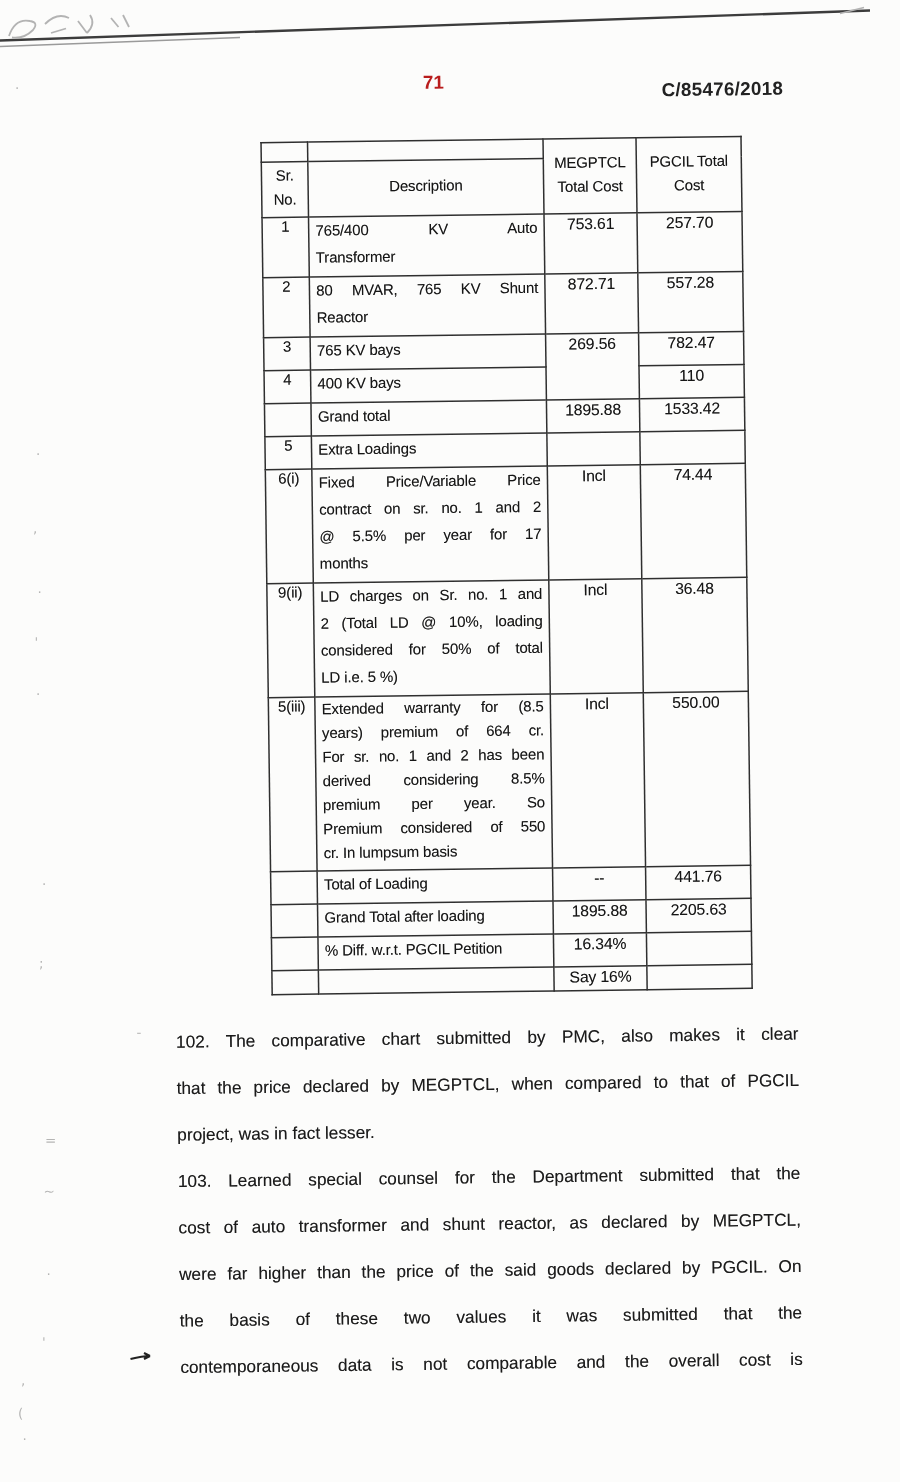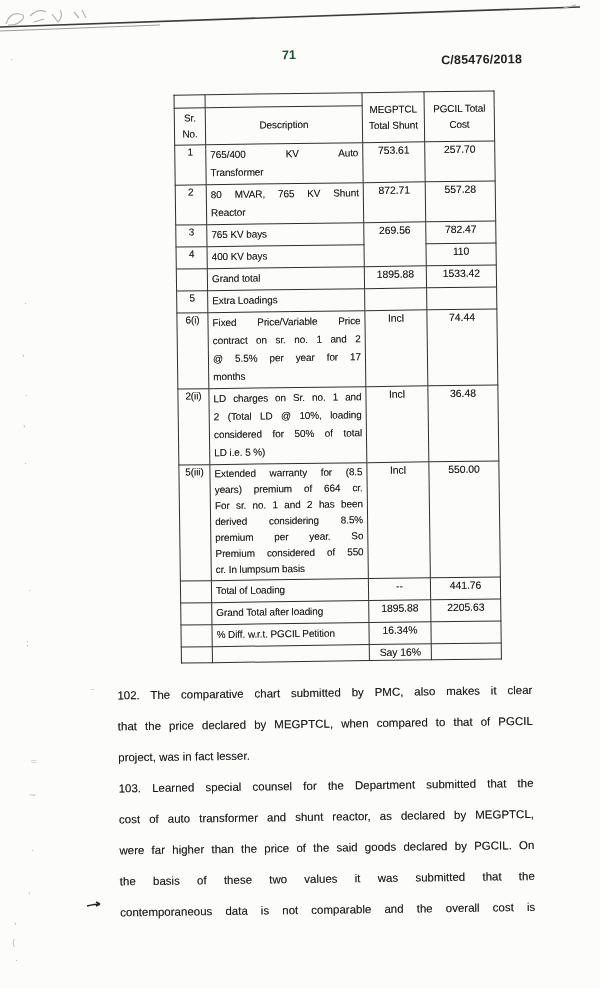--- a/index.html
+++ b/index.html
@@ -1,20 +1,20 @@
 <!DOCTYPE html>
 <html><head>
 <meta charset="utf-8">
 <style>
   html,body{margin:0;padding:0;background:#e8e8e8;}
   .page{position:relative;width:600px;height:988px;background:#fcfcfb;overflow:hidden;
         font-family:"Liberation Sans",sans-serif;color:#1c1c1c;}
   #sheet{position:absolute;left:0;top:0;width:600px;height:988px;
          transform:rotate(-0.75deg);transform-origin:300px 360px;}
-  .pageno{position:absolute;left:286px;top:48px;font-size:12.5px;font-weight:700;color:#14532d;}
+  .pageno{position:absolute;left:286px;top:48px;font-size:12.5px;font-weight:700;color:#b91c1c;}
   .caseno{position:absolute;left:445px;top:55px;font-size:12.5px;font-weight:700;letter-spacing:.2px;color:#222;}
 
   table.costs{border-collapse:collapse;table-layout:fixed;width:320px;margin:93px 0 0 177px;
         font-size:10px;letter-spacing:-0.1px;color:#161616;
         text-shadow:0 0 .4px rgba(40,40,40,.45);}
   table.costs td, table.costs th{border:1px solid #2f2f2f;padding:1px 4px 2px;vertical-align:top;}
   table.costs th{font-weight:400;white-space:pre-line;text-align:center;line-height:16px;
         vertical-align:middle;padding:2px 2px;}
   td.strip{height:9px;padding:0;}
   .cell-sr{text-align:center;font-size:10px;}
@@ -63,21 +63,21 @@
         <col style="width:31px">
           <col style="width:157px">
           <col style="width:62px">
           <col style="width:70px">
       </colgroup>
       <thead>
         <tr>
           <td class="strip"></td>
           <td class="strip"></td>
           <th rowspan="2">MEGPTCL
-Total Shunt</th>
+Total Cost</th>
           <th rowspan="2">PGCIL Total
 Cost</th>
         </tr>
         <tr>
           <th>Sr.
 No.</th>
           <th>Description</th>
         </tr>
       </thead>
       <tbody id="tbody">
@@ -135,21 +135,21 @@
             <td class="cell-desc">
               <div class="dline just">Fixed Price/Variable Price</div>
               <div class="dline just">contract on sr. no. 1 and 2</div>
               <div class="dline just">@ 5.5% per year for 17</div>
               <div class="dline">months</div>
             </td>
             <td class="num">Incl</td>
             <td class="num">74.44</td>
           </tr>
           <tr>
-            <td class="cell-sr">2(ii)</td>
+            <td class="cell-sr">9(ii)</td>
             <td class="cell-desc">
               <div class="dline just">LD charges on Sr. no. 1 and</div>
               <div class="dline just">2 (Total LD @ 10%, loading</div>
               <div class="dline just">considered for 50% of total</div>
               <div class="dline">LD i.e. 5 %)</div>
             </td>
             <td class="num">Incl</td>
             <td class="num">36.48</td>
           </tr>
           <tr>

